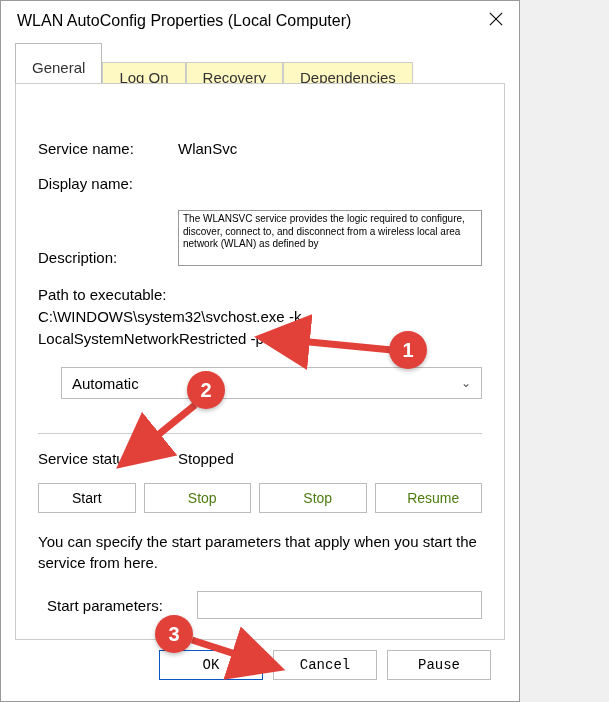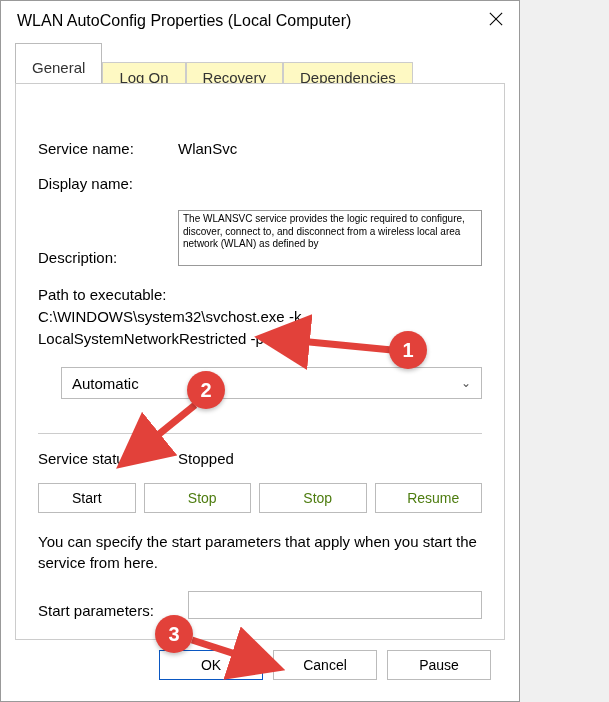--- a/index.html
+++ b/index.html
@@ -134,34 +134,35 @@
       align-items: center;
       justify-content: center;
       font-family: inherit;
       font-size: 14px;
       color: #000;
     }
     .btn.dis { color: #4d7c0f; padding-left: 16px; }
 
     .note { margin-bottom: 18px; line-height: 1.4; }
 
-    .params-row { display:flex; align-items:flex-end; gap: 10px; }
+    .params-row { display:flex; align-items:center; gap: 10px; margin-left: 9px; }
     .params-row .lbl { width: 140px; }
     .params-input {
       flex: 1;
       height: 28px;
       border: 1px solid #bbb;
       background: #fff;
     }
 
     .footer-buttons {
       display: flex;
       justify-content: flex-end;
       gap: 10px;
       padding: 10px 14px 14px 0;
+      font-family: Liberation Mono, monospace;
     }
     .footer-buttons .btn {
       flex: 0 0 104px;
     }
     .btn.primary {
       border: 1px solid #0a57c2;
     }
 
     
     .annot-layer {

